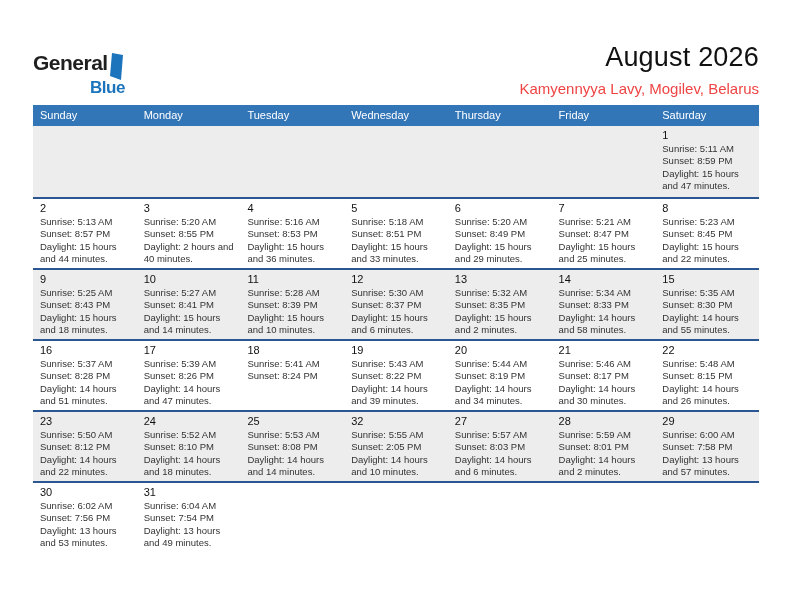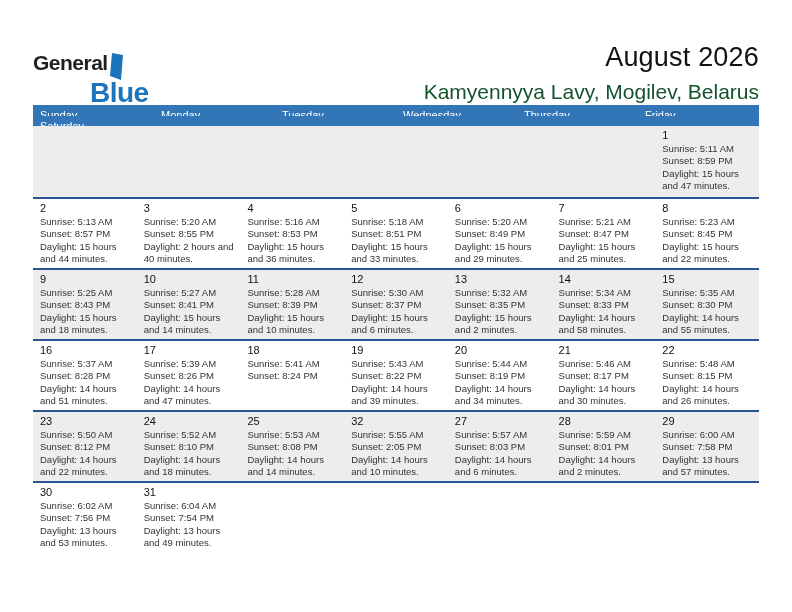--- a/index.html
+++ b/index.html
@@ -3,32 +3,32 @@
 <meta charset="utf-8">
 <style>
   * { margin: 0; padding: 0; box-sizing: border-box; }
   html, body { width: 792px; height: 612px; background: #ffffff; font-family: "Liberation Sans", sans-serif; }
   .page { position: relative; width: 792px; height: 612px; overflow: hidden; }
 
   
   .top-area { position: absolute; left: 33px; right: 33px; top: 42px; }
   .titles { text-align: right; }
   .page-title { font-size: 27px; color: #111111; letter-spacing: 0.2px; }
-  .page-subtitle { font-size: 21px; color: #14532d; margin-top: 7px; }
+  .page-subtitle { font-size: 15px; color: #ef4444; margin-top: 7px; }
 
   
   .logo { position: absolute; left: 0; top: 10px; line-height: 1; }
   .logo-row1 { display: flex; align-items: flex-start; }
   .logo-general { font-size: 21px; font-weight: bold; color: #1f1f1f; letter-spacing: -0.5px; }
   .logo-ribbon { margin-left: 2px; margin-top: 1px; }
-  .logo-blue { font-size: 28px; font-weight: bold; color: var(--accent, #1C75BC); letter-spacing: -0.5px; margin-left: 57px; margin-top: -4px; }
+  .logo-blue { font-size: 17px; font-weight: bold; color: var(--accent, #1C75BC); letter-spacing: -0.5px; margin-left: 57px; margin-top: -4px; }
 
   
   .calendar { position: absolute; left: 33px; right: 33px; top: 105px; }
-  .weekday-header { display: grid; grid-template-columns: repeat(6, 1fr); background: var(--header-bg, #3376B8); height: 21px; }
+  .weekday-header { display: grid; grid-template-columns: repeat(7, 1fr); background: var(--header-bg, #3376B8); height: 21px; }
   .wd { color: #ffffff; font-size: 11px; padding: 4px 0 0 7px; white-space: nowrap; overflow: hidden; }
 
   .week-row { display: grid; grid-template-columns: repeat(7, 1fr); min-height: 71px; background: #ffffff; }
   .week-row.alt { background: var(--row-alt, #EDEDED); }
   .week-row + .week-row { border-top: 2px solid var(--separator, #2A5793); }
 
   .day-cell { padding: 3px 4px 2px 7px; }
   .day-num { font-size: 11px; color: #111111; margin-bottom: 2px; }
   .day-line { font-size: 9.5px; color: #333333; line-height: 12.4px; }
 </style>

